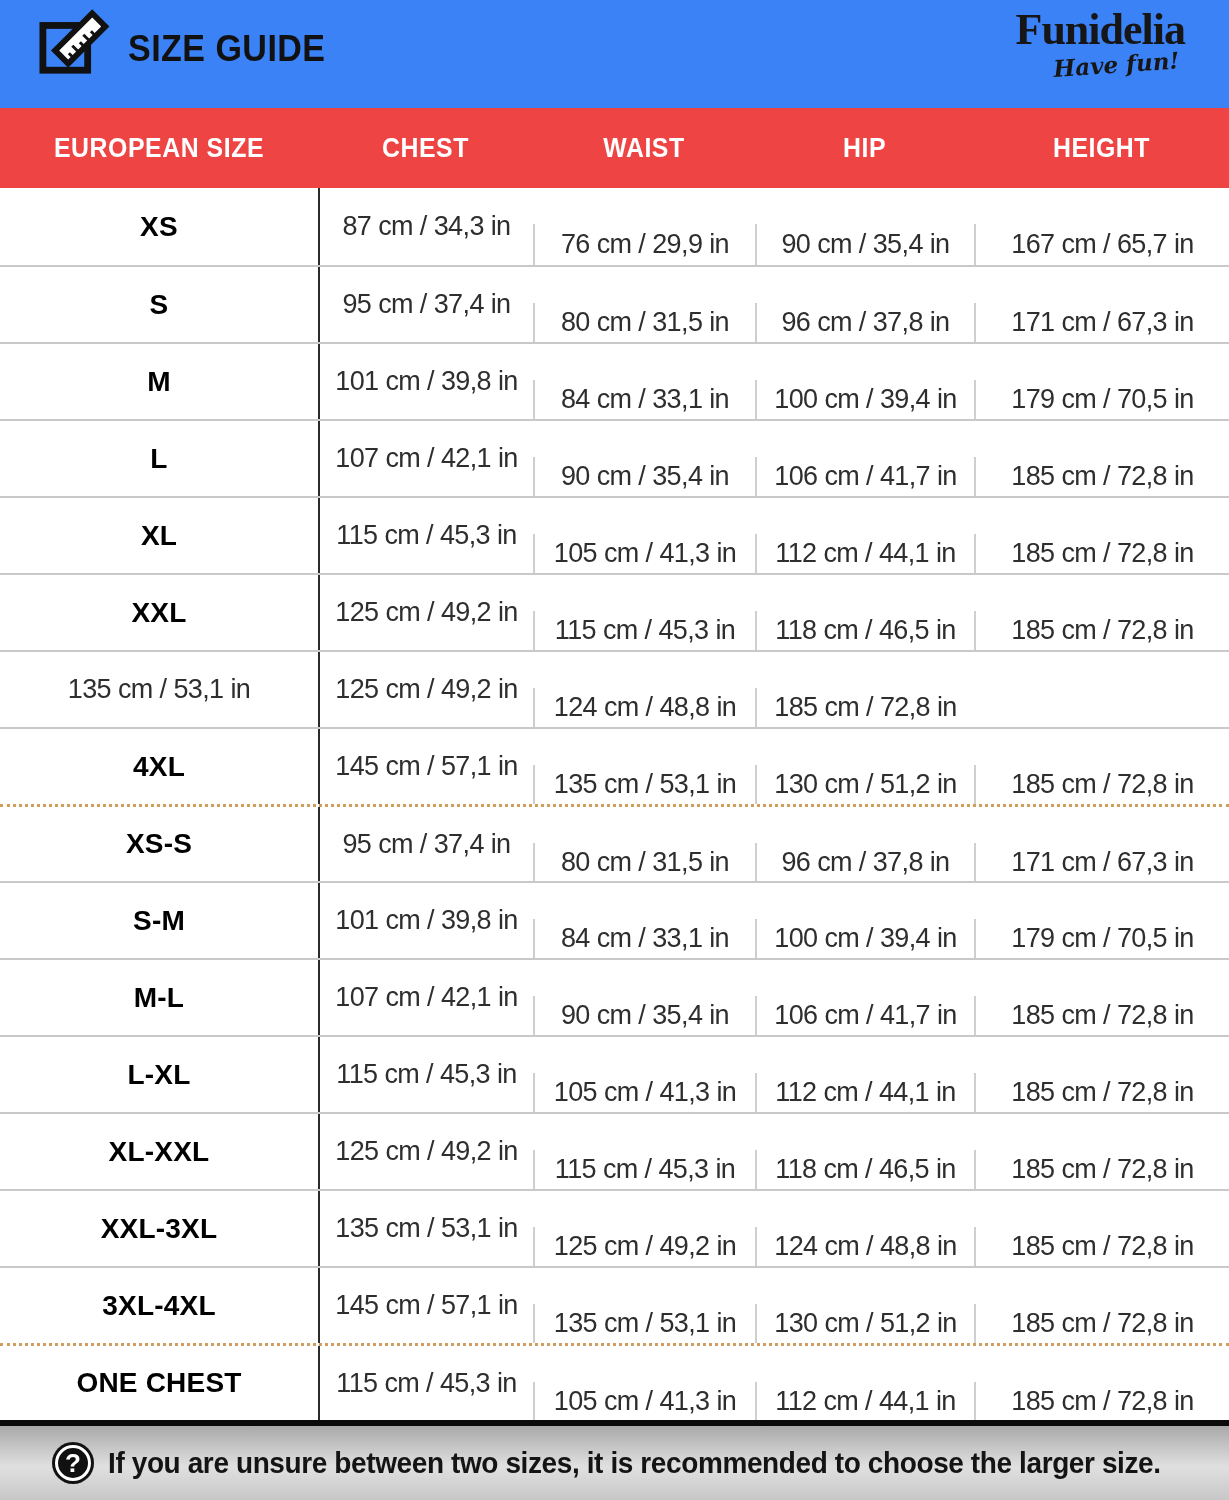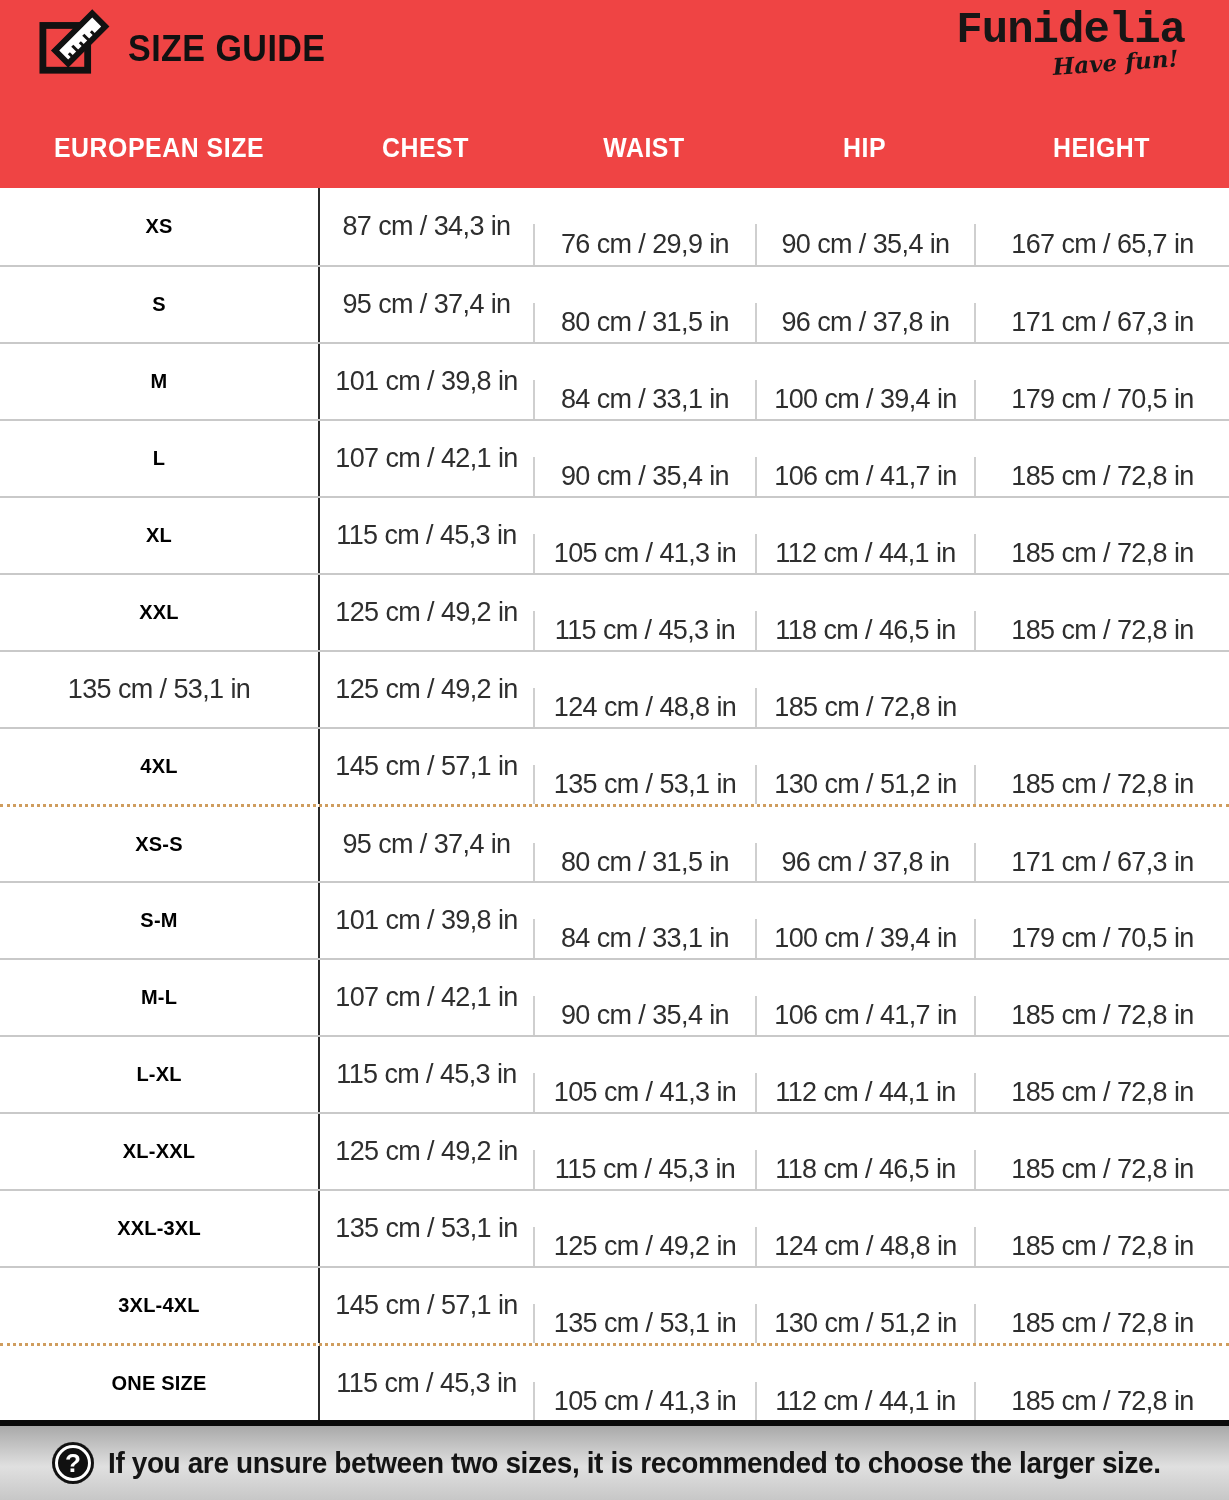--- a/index.html
+++ b/index.html
@@ -5,32 +5,32 @@
   html,body{margin:0;padding:0;}
   body{
     width:1229px;height:1500px;background:#ffffff;overflow:hidden;
     font-family:"Liberation Sans",sans-serif;color:#1a1a1a;
   }
   .page{width:1229px;height:1500px;display:flex;flex-direction:column;}
 
   
   .topbar{
     height:108px;flex:0 0 108px;display:flex;align-items:flex-start;
-    justify-content:space-between;background:#ef4444;
+    justify-content:space-between;background:#3b82f6;
   }
   .title-wrap{display:flex;align-items:center;margin:6px 0 0 36px;}
   .title-icon{width:78px;height:72px;}
   .page-title{
     font-size:37px;font-weight:900;letter-spacing:.5px;color:#111;
     margin:14px 0 0 14px;transform:scaleX(.92);transform-origin:left;
     white-space:nowrap;
   }
   .brand{margin:8px 44px 0 0;text-align:right;line-height:1;}
   .brand-name{
-    font-family:Liberation Mono, monospace;font-weight:900;font-size:44px;
+    font-family:Liberation Serif, serif;font-weight:900;font-size:44px;
     color:#161616;letter-spacing:-1px;
   }
   .brand-tagline{
     font-family:"DejaVu Serif",serif;font-style:italic;font-weight:700;
     font-size:23px;color:#161616;margin:2px 6px 0 0;transform:rotate(-4deg);
   }
 
   
   .thead{
     height:80px;flex:0 0 80px;background:#ef4444;display:grid;
@@ -45,21 +45,21 @@
     height:77px;box-sizing:border-box;display:grid;
     grid-template-columns:318px 215px 222px 219px 255px;
   }
   .trow + .trow{border-top:2px solid #c9c9c9;}
   .trow.sep{border-top:3px dotted #cf9d5e;text-align:center;}
   .cell{
     display:flex;align-items:center;justify-content:center;
     font-size:27px;color:#2e2e2e;letter-spacing:-.6px;white-space:nowrap;
     box-sizing:border-box;
   }
-  .cell.size-cell{font-weight:800;font-size:20px;color:#000;letter-spacing:.2px;}
+  .cell.size-cell{font-weight:800;font-size:28px;color:#000;letter-spacing:.2px;}
   .trow .cell:nth-child(2){border-left:2px solid #2b2b2b;}
   .trow .cell:nth-child(n+3){border-left:2px solid #cfcfcf;margin-top:36px;}
 
   
   .footer{
     margin-top:auto;height:80px;flex:0 0 80px;box-sizing:border-box;
     border-top:6px solid #0b0b0b;
     background:linear-gradient(180deg,#a9a9a9 0%,#e0e0e0 55%,#c7c7c7 100%);
     display:flex;align-items:center;padding-left:52px;
   }
@@ -207,21 +207,21 @@
         <div class="cell">185 cm / 72,8 in</div>
       </div>
       <div class="trow">
         <div class="cell size-cell">3XL-4XL</div>
         <div class="cell">145 cm / 57,1 in</div>
         <div class="cell">135 cm / 53,1 in</div>
         <div class="cell">130 cm / 51,2 in</div>
         <div class="cell">185 cm / 72,8 in</div>
       </div>
       <div class="trow sep">
-        <div class="cell size-cell">ONE SIZE</div>
+        <div class="cell size-cell">ONE CHEST</div>
         <div class="cell">115 cm / 45,3 in</div>
         <div class="cell">105 cm / 41,3 in</div>
         <div class="cell">112 cm / 44,1 in</div>
         <div class="cell">185 cm / 72,8 in</div>
       </div>
     </div>
 
   <div class="footer">
     <div class="q-icon">?</div>
     <div class="footer-note">If you are unsure between two sizes, it is recommended to choose the larger size.</div>

